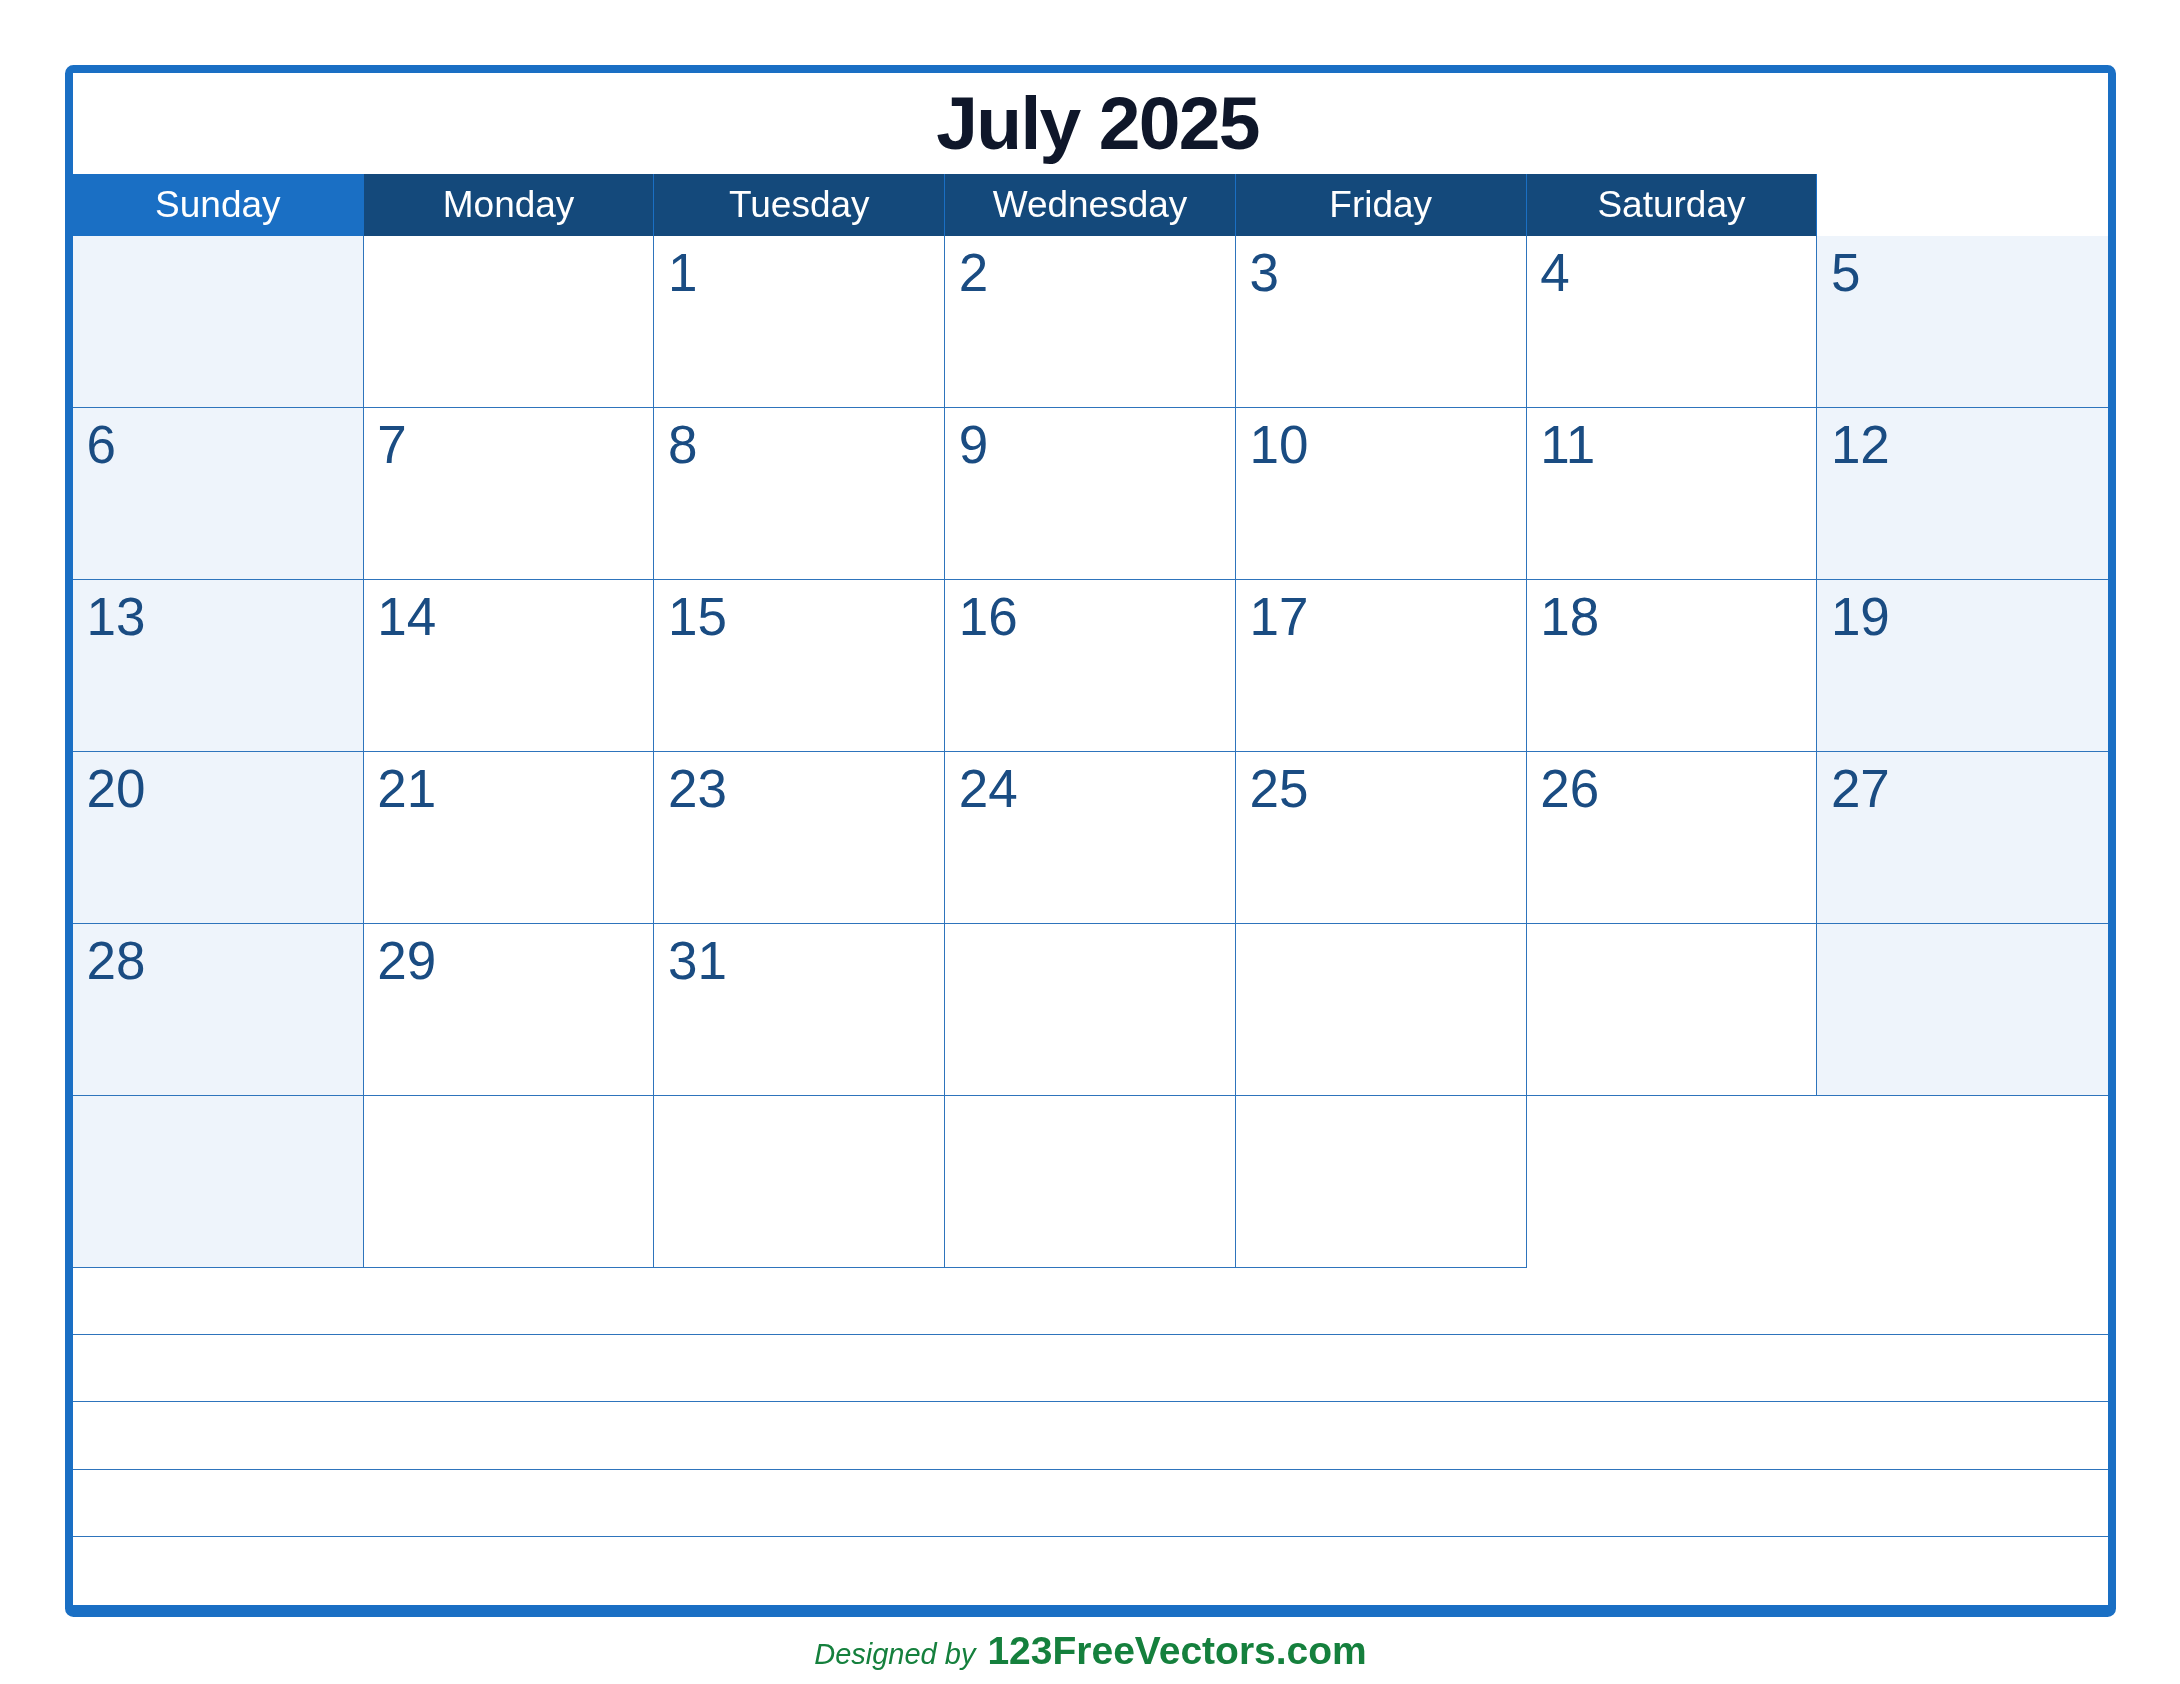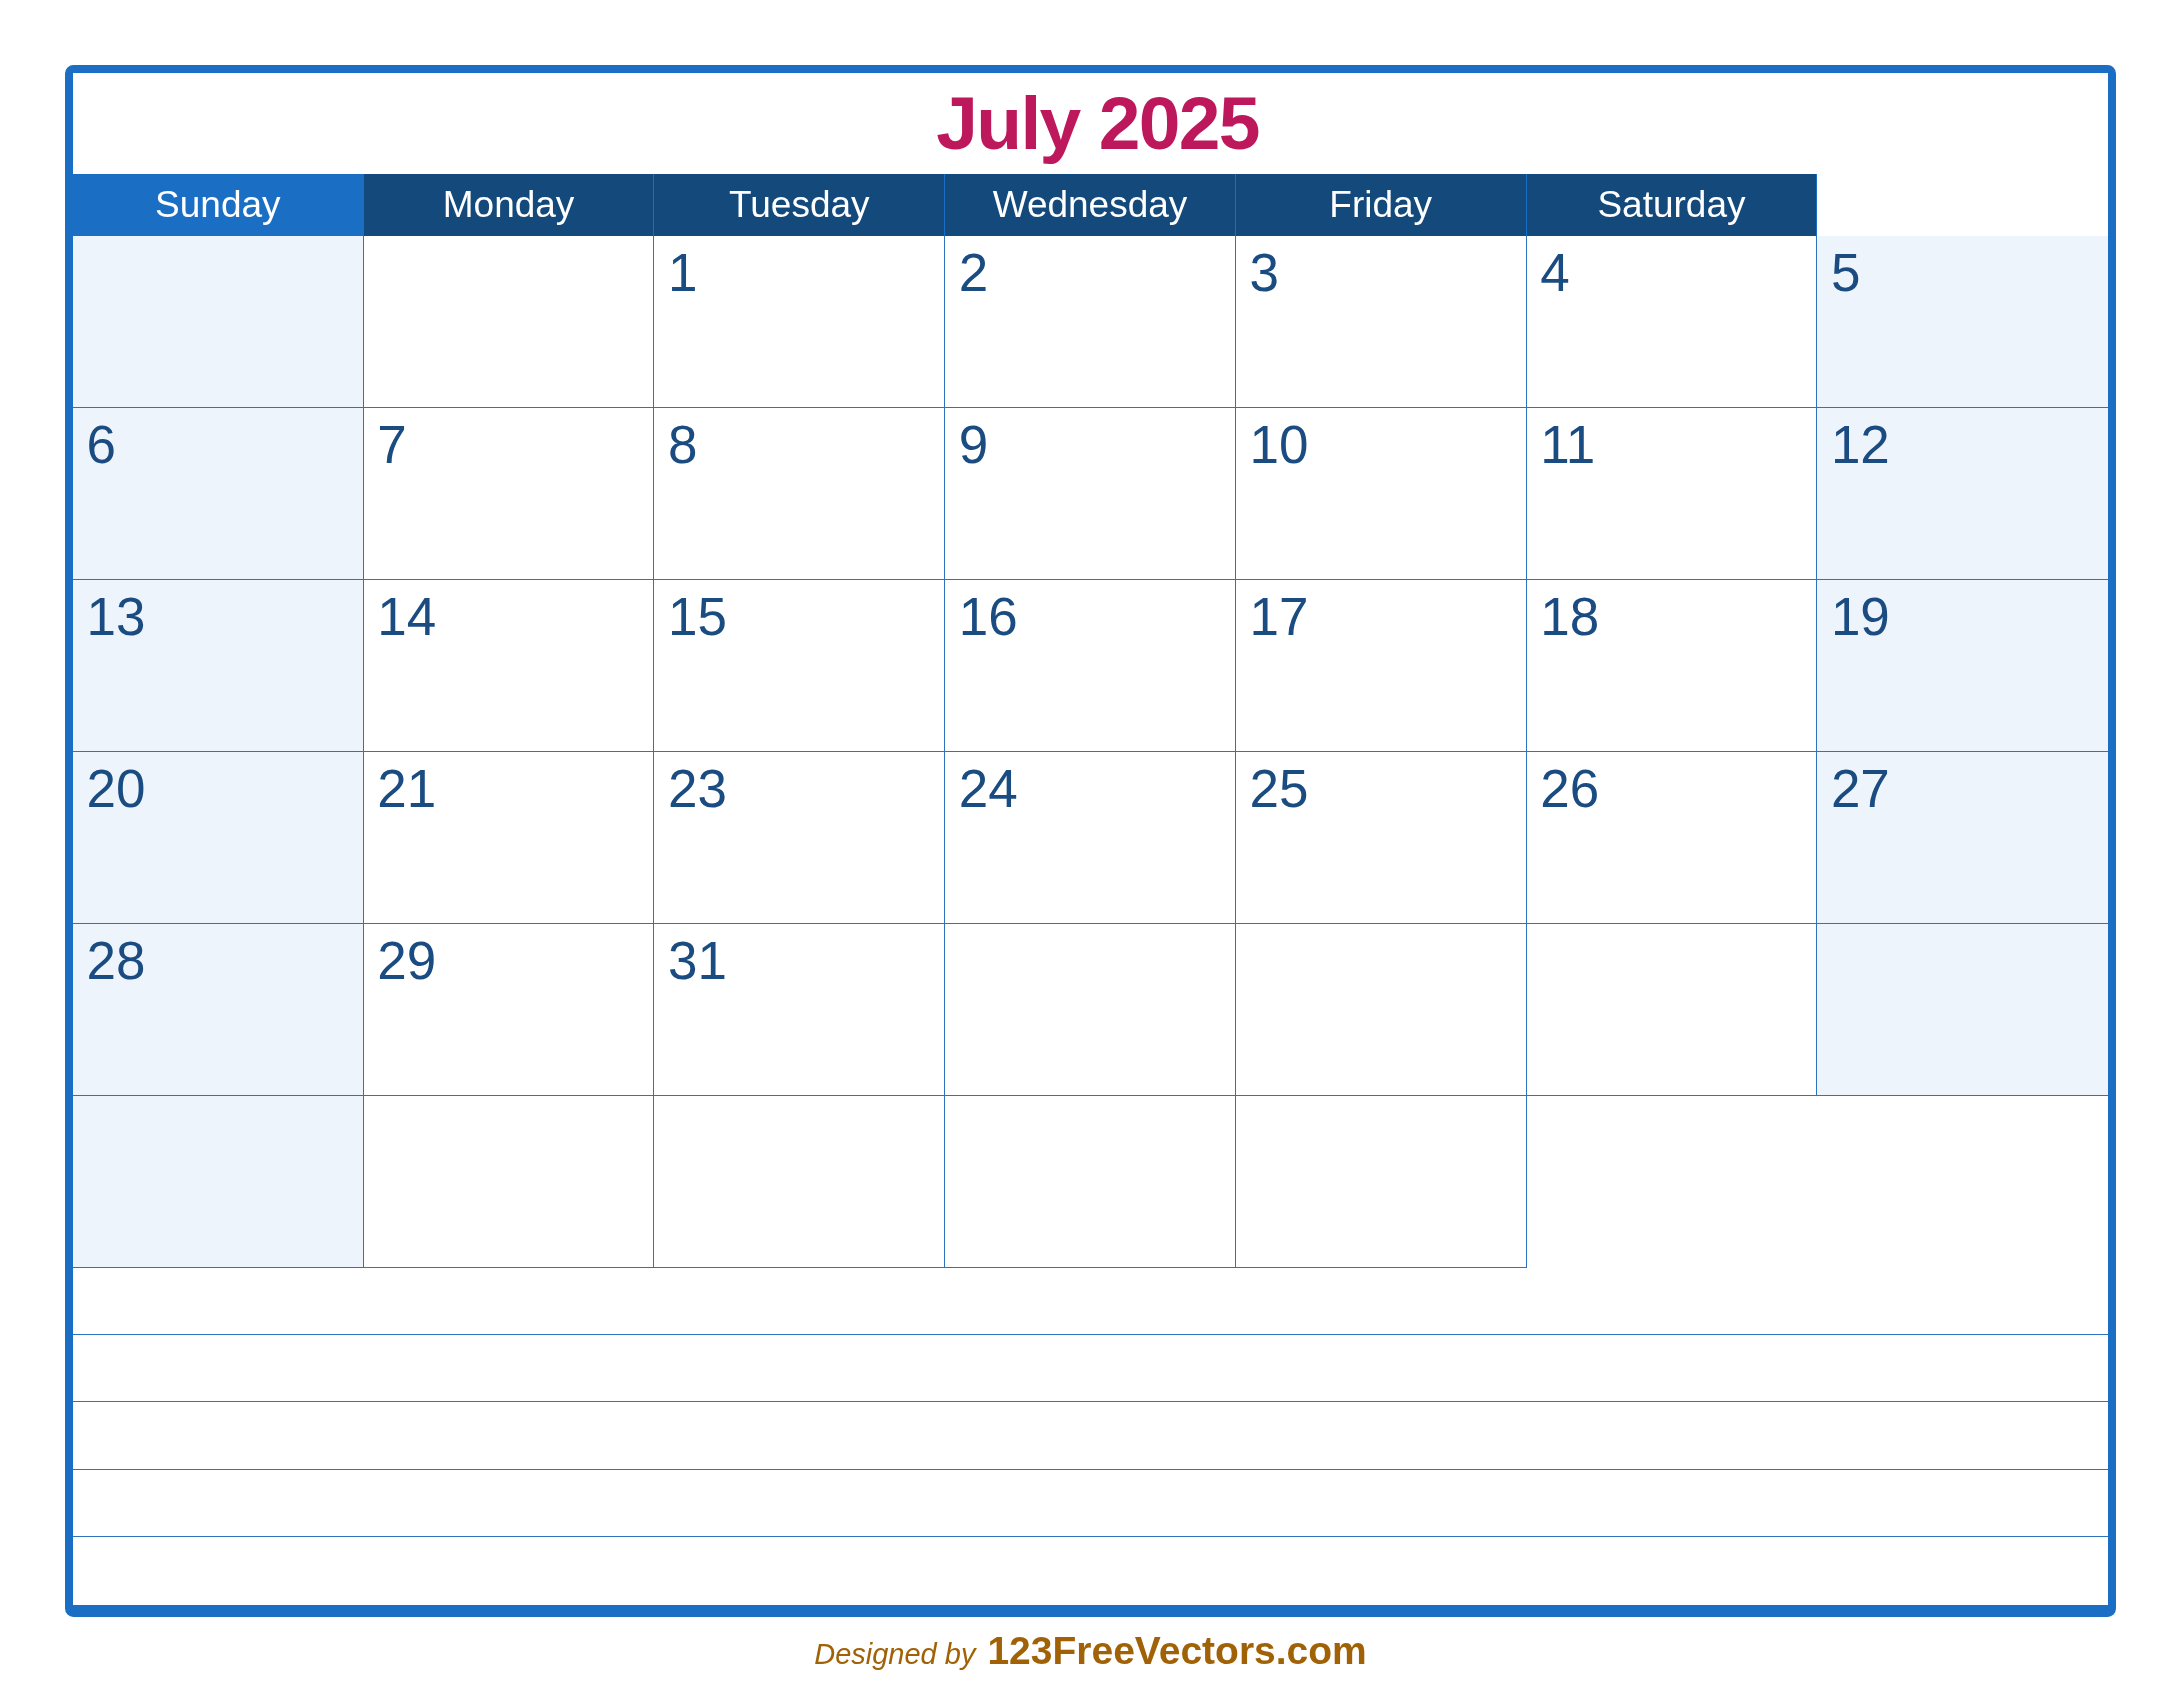--- a/index.html
+++ b/index.html
@@ -8,21 +8,21 @@
   .page { position:relative; width:2181px; height:1685px; background:#ffffff; overflow:hidden; }
 
   .frame {
     position:absolute; left:65px; top:65px; width:2051px; height:1552px;
     background:#ffffff; border:8.5px solid #1a6fc4; border-bottom-width:12.8px;
     border-radius:8.5px;
   }
 
   .title-band { height:101px; display:flex; align-items:center; justify-content:center; background:#ffffff; }
   .title-band h1 {
-    font-size:75px; font-weight:bold; letter-spacing:-1.7px; color:#be185d; line-height:1;margin-left:14px;
+    font-size:75px; font-weight:bold; letter-spacing:-1.7px; color:#0f172a; line-height:1;margin-left:14px;
   }
 
   .header-row { display:grid; grid-template-columns:repeat(7,1fr); height:62px; }
   .header-row > div {
     background:#14497b; color:#ffffff; font-size:37px;
     display:flex; align-items:center; justify-content:center;
     border-right:1.7px solid #1a6fc4;
   }
   .header-row > div:nth-child(1), .header-row > div:nth-child(7) { background:#1a6fc4; }
   .header-row > div:nth-child(7) { border-right:none; }
@@ -38,21 +38,21 @@
   .notes { display:flex; height:335px; background:#ffffff; }
   .notes-label-cell {
     width:calc(100% / 7); border-right:1.7px solid #2e74bc;
     display:flex; align-items:center; justify-content:center;
   }
   .notes-label-cell span { font-style:italic; font-size:48px; color:#1a4c82; }
   .notes-lines { flex:1; display:flex; flex-direction:column; }
   .notes-lines > div { flex:1; }
   .notes-lines > div:not(:last-child) { border-bottom:1.7px solid #2e74bc; }
 
-  .footer { position:absolute; top:1629px; left:0; width:100%; text-align:center; color:#a16207; }
+  .footer { position:absolute; top:1629px; left:0; width:100%; text-align:center; color:#15803d; }
   .footer .designed { font-style:italic; font-size:29px; margin-right:12px; }
   .footer .brand { font-weight:bold; font-size:39px; }
 </style>
 </head>
 <body>
 
 <div class="page">
   <div class="frame">
 
     <div class="title-band">

